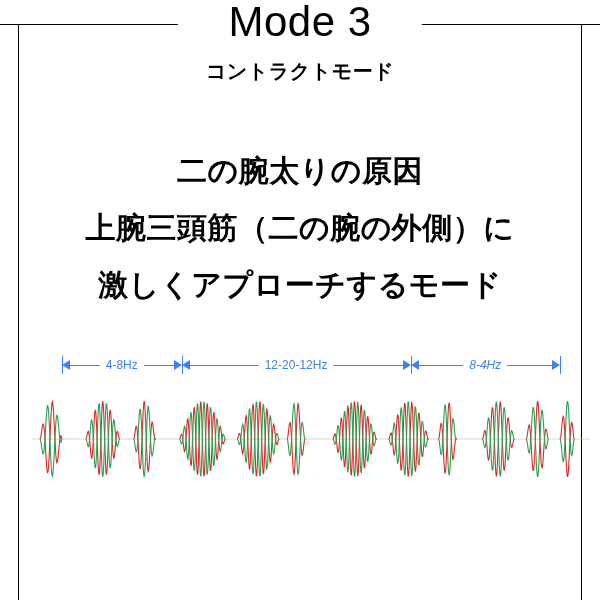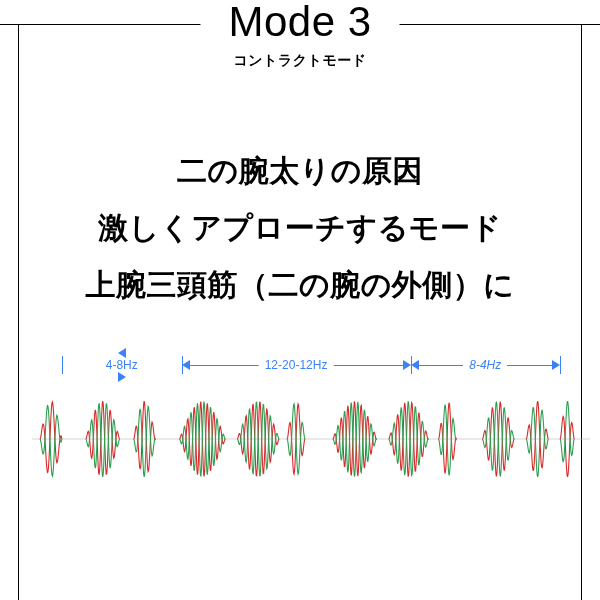--- a/index.html
+++ b/index.html
@@ -54,22 +54,22 @@
   }
   .mode-title {
     font-size: 42px;
     font-weight: 400;
     letter-spacing: 0.5px;
     line-height: 1.05;
     white-space: nowrap;
     font-family: "Helvetica Neue", Helvetica, Arial, sans-serif;
   }
   .mode-sub {
-    margin-top: 8px;
-    font-size: 14px;
+    margin-top: 14px;
+    font-size: 20px;
     font-weight: 600;
     letter-spacing: 0.5px;
   }
 
   
   .body-copy {
     position: absolute;
     top: 142px;
     left: 30px;
     right: 30px;
@@ -154,33 +154,33 @@
   <div class="top-rule"></div>
   <div class="frame"></div>
 
   <div class="title-block">
     <div class="mode-title">Mode 3</div>
     <div class="mode-sub">コントラクトモード</div>
   </div>
 
   <div class="body-copy">
     <div class="line">二の腕太りの原因</div>
+    <div class="line">上腕三頭筋（二の腕の外側）に</div>
     <div class="line">激しくアプローチするモード</div>
-    <div class="line">上腕三頭筋（二の腕の外側）に</div>
   </div>
 
   <div class="wave-area">
 
     <div class="freq-row">
       <span class="tick" style="left:0%"></span>
       <span class="tick" style="left:24%"></span>
       <span class="tick" style="left:70%"></span>
       <span class="tick" style="left:100%"></span>
 
-      <div class="freq-seg" style="left:0%; width:24%;flex-direction:column;">
+      <div class="freq-seg" style="left:0%; width:24%;">
         <span class="arrow left"></span>
         <span class="bar"></span>
         <span class="arrow right"></span>
         <span class="lbl">4-8Hz</span>
       </div>
 
       <div class="freq-seg" style="left:24%; width:46%;">
         <span class="arrow left"></span>
         <span class="bar"></span>
         <span class="arrow right"></span>

